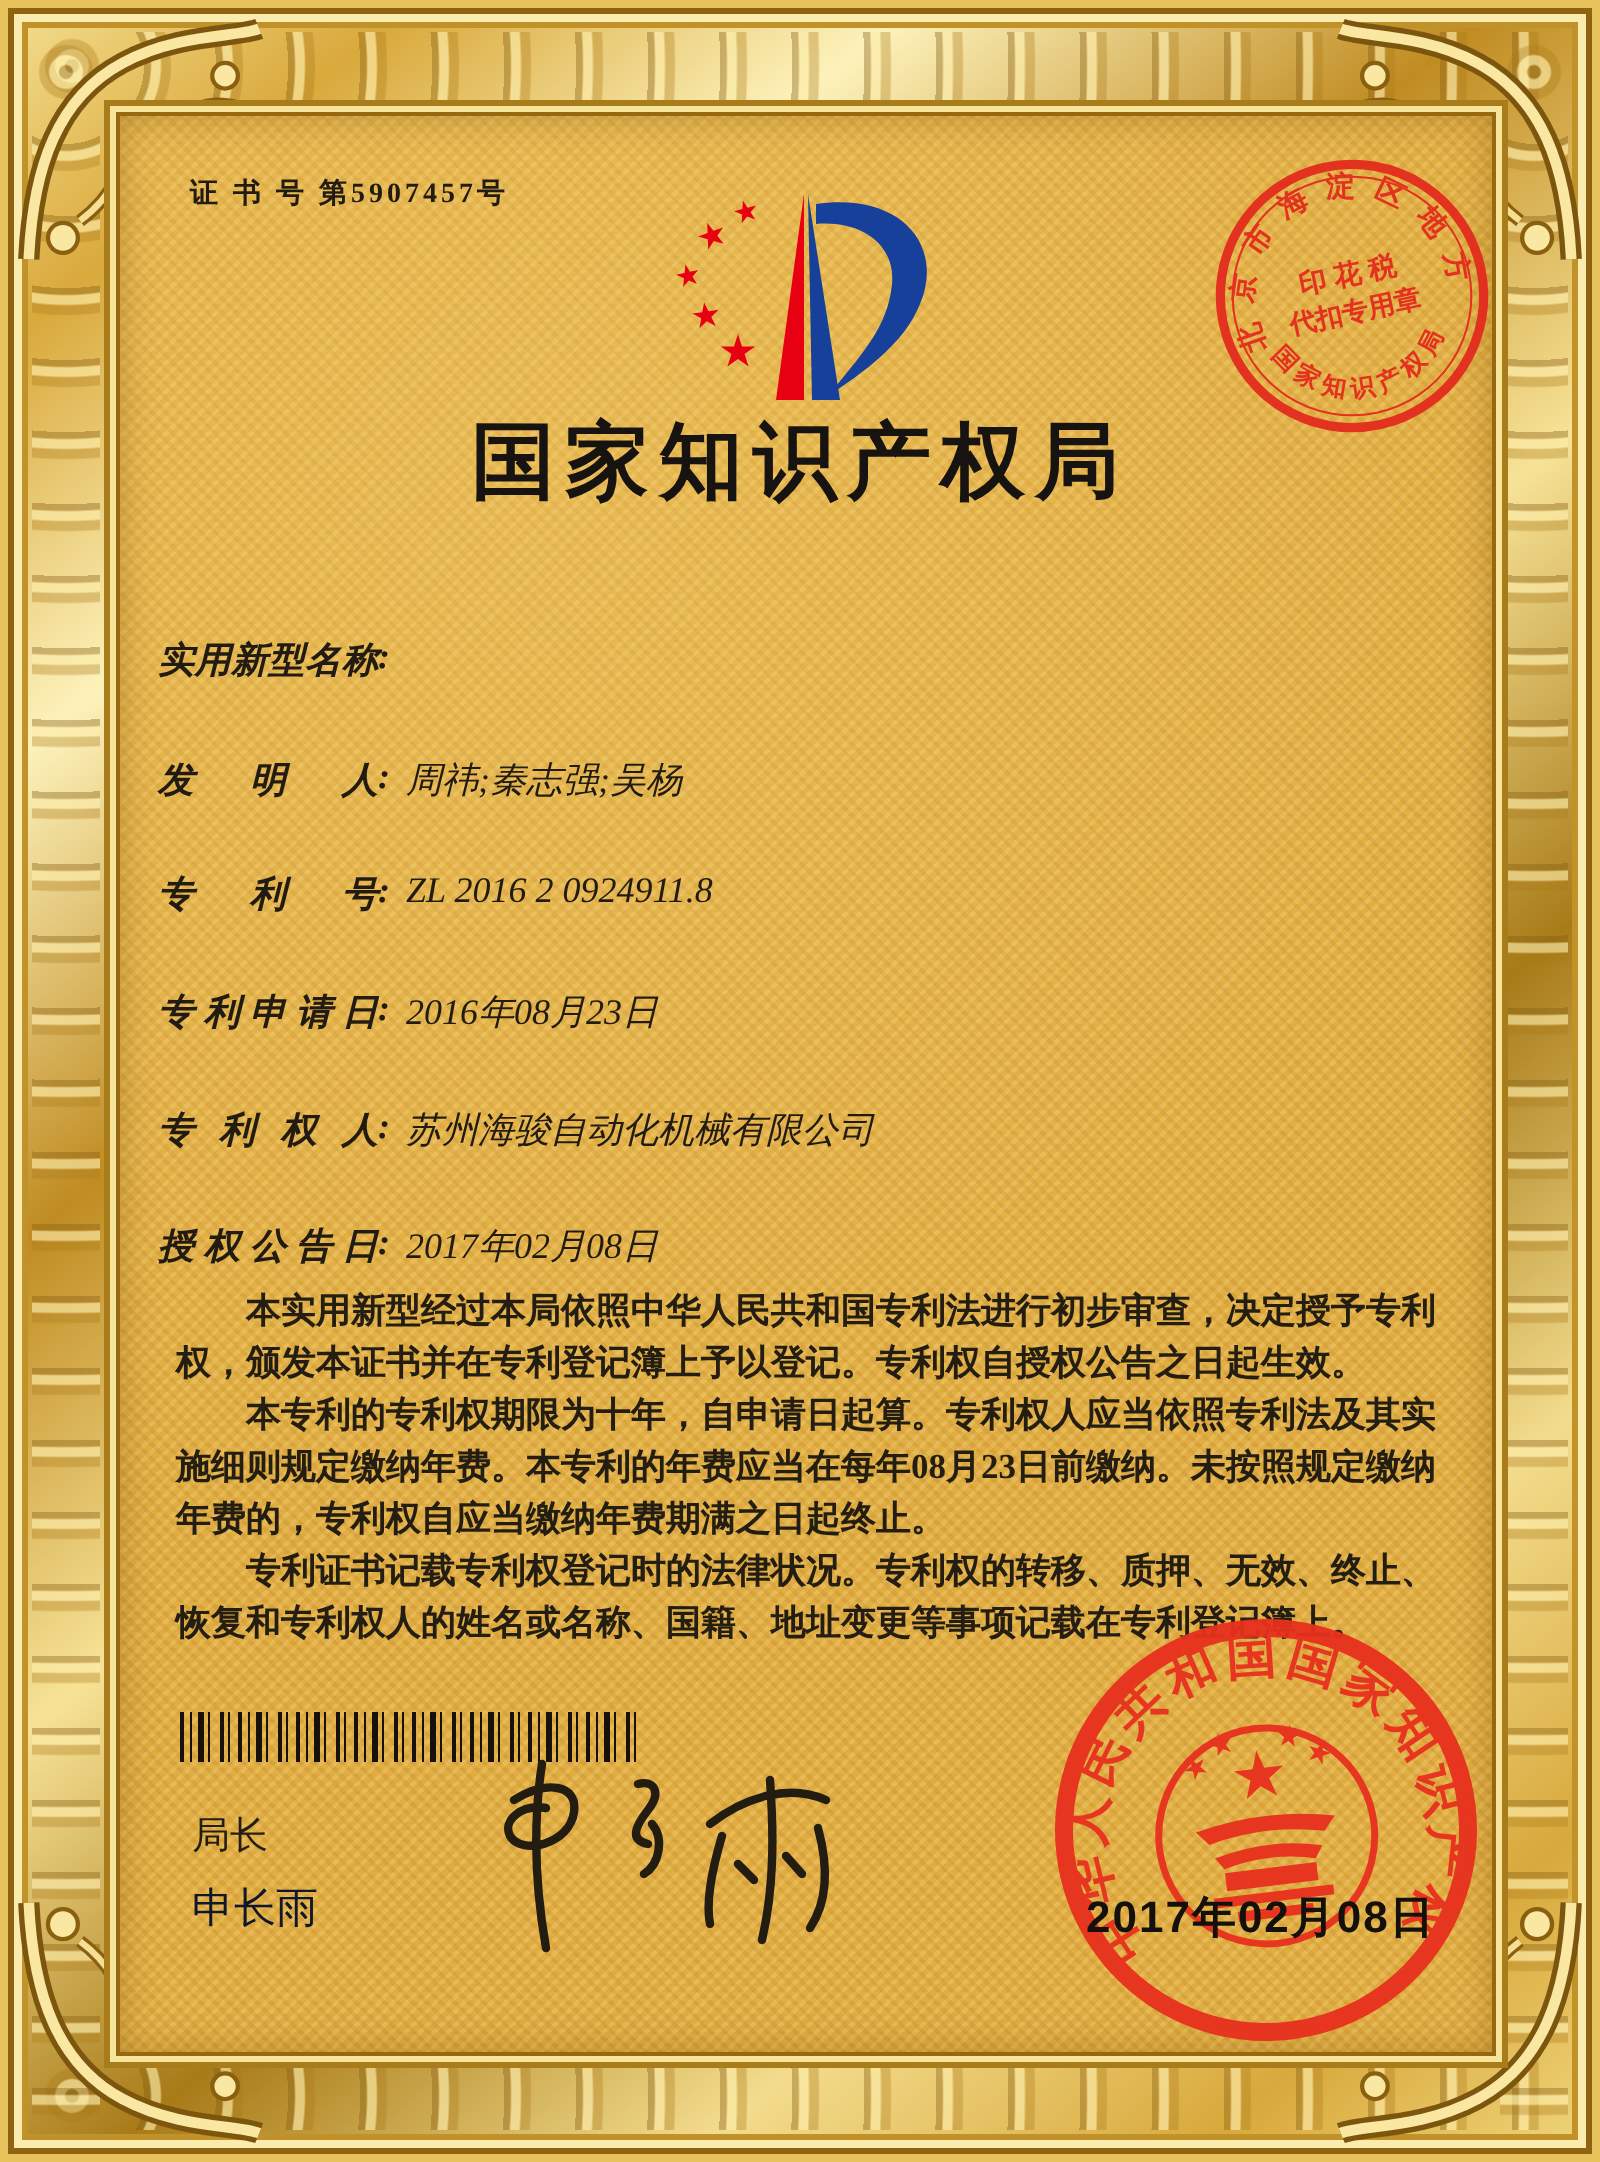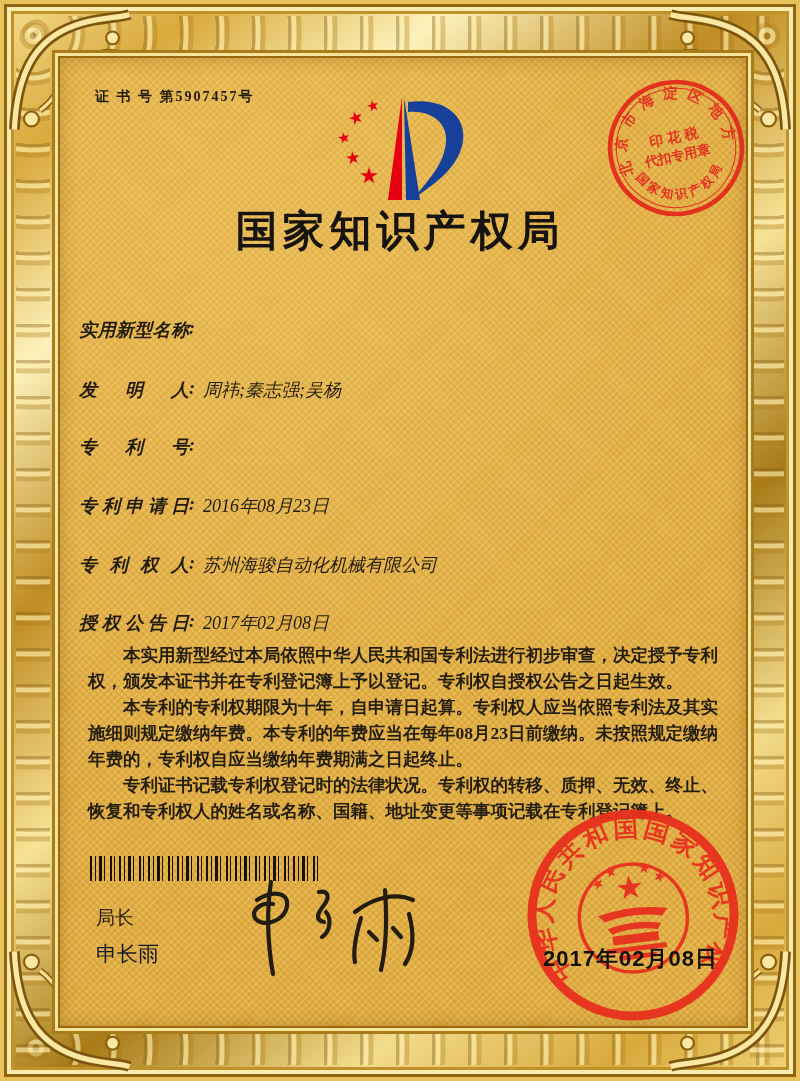--- a/index.html
+++ b/index.html
@@ -176,20 +176,21 @@
     <span class="colon">:</span>
 </div>
 <div class="abs field" style="top:378px">
   <span class="lbl">发明人</span>
     <span class="colon">:</span>
   <span class="val">周祎;秦志强;吴杨</span>
 </div>
 <div class="abs field" style="top:435px">
   <span class="lbl">专利号</span>
     <span class="colon">:</span>
+  <span class="val">ZL 2016 2 0924911.8</span>
 </div>
 <div class="abs field" style="top:494px">
   <span class="lbl">专利申请日</span>
     <span class="colon">:</span>
   <span class="val">2016年08月23日</span>
 </div>
 <div class="abs field" style="top:553px">
   <span class="lbl">专利权人</span>
     <span class="colon">:</span>
   <span class="val">苏州海骏自动化机械有限公司</span>

